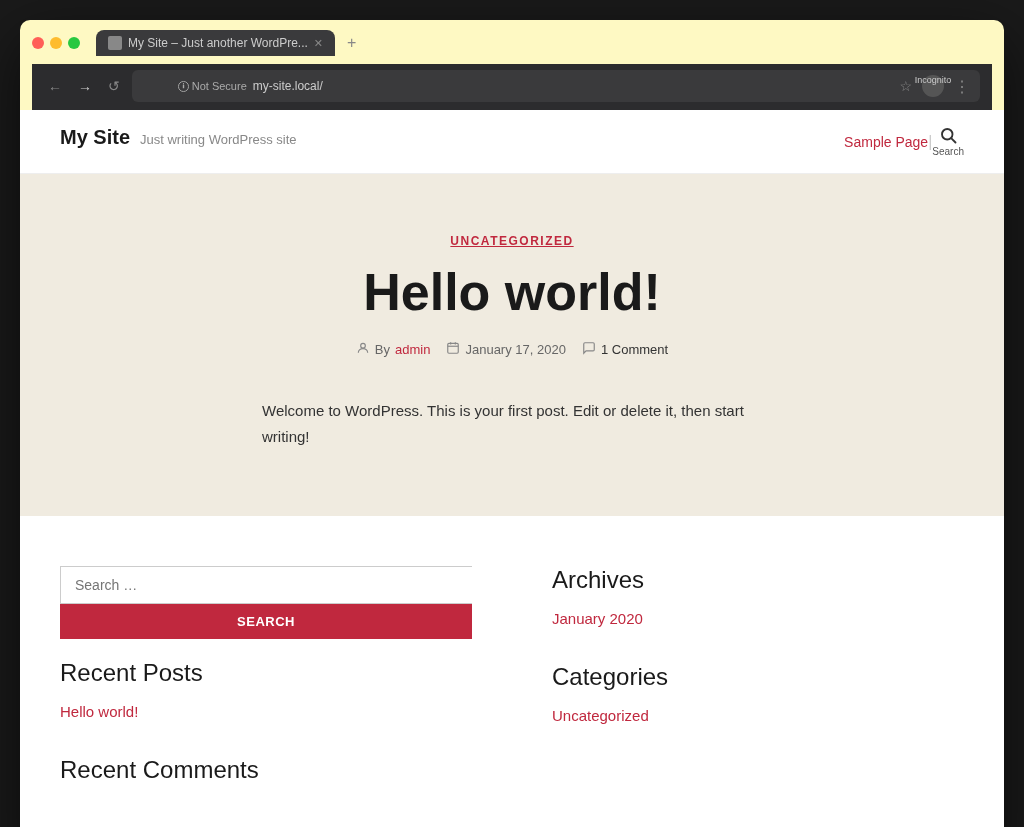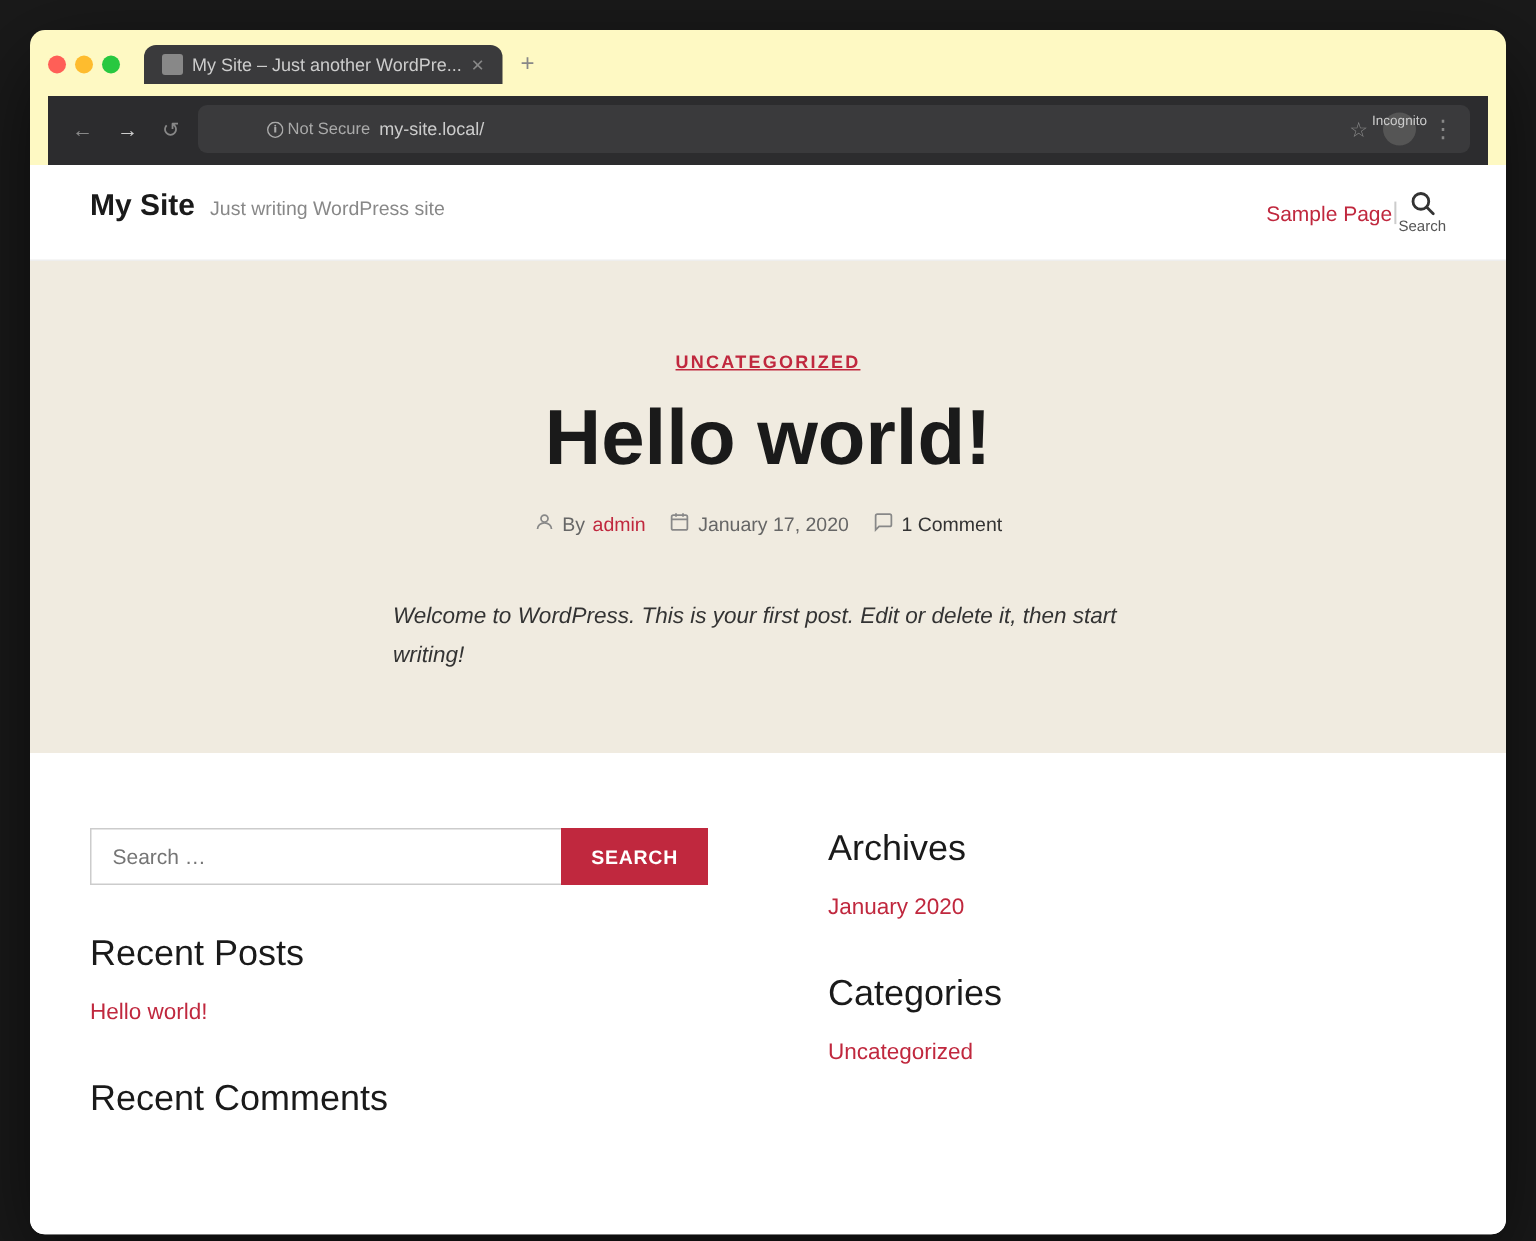--- a/index.html
+++ b/index.html
@@ -48,28 +48,28 @@
     .search-icon-btn svg { width: 18px; height: 18px; }
     .search-label { font-size: 10px; color: #555; }
 
     
     .hero-section { background: #f0ebe0; padding: 60px 40px 50px; text-align: center; }
     .post-category { color: #c0283e; font-size: 12px; font-weight: 700; letter-spacing: 1.5px; text-transform: uppercase; text-decoration: underline; margin-bottom: 16px; display: block; }
     .post-title { font-size: 52px; font-weight: 900; color: #1a1a1a; margin-bottom: 20px; line-height: 1.1; }
     .post-meta { display: flex; align-items: center; justify-content: center; gap: 16px; font-size: 13px; color: #666; margin-bottom: 40px; }
     .post-meta-item { display: flex; align-items: center; gap: 5px; }
     .post-meta-icon { font-size: 13px; color: #888; }
-    .post-content { max-width: 500px; margin: 3px auto; font-size: 15px; color: #333; line-height: 1.7; text-align: left; font-style: italic; }
+    .post-content { max-width: 500px; margin: 17px auto; font-size: 15px; color: #333; line-height: 1.7; text-align: left; }
 
     
     .main-content { background: #fff; padding: 50px 40px 40px; display: flex; gap: 80px; }
     .sidebar-left { flex: 1; max-width: 420px; }
     .sidebar-right { flex: 1; }
 
-    .search-widget { display: flex; margin-bottom: 32px; }
+    .search-widget { display: flex; margin-bottom: 20px; flex-direction: column; }
     .search-input { flex: 1; border: 1px solid #ccc; padding: 10px 14px; font-size: 14px; color: #666; outline: none; border-right: none; }
     .search-btn { background: #c0283e; color: #fff; border: none; padding: 10px 20px; font-size: 13px; font-weight: 700; letter-spacing: 0.5px; cursor: pointer; }
 
     .widget-title { font-size: 24px; font-weight: 400; color: #1a1a1a; margin-bottom: 16px; }
     .widget-link { display: block; color: #c0283e; font-size: 15px; text-decoration: none; margin-bottom: 8px; }
     .widget-section { margin-bottom: 36px; }
   </style>
 </head>
 <body>
 

